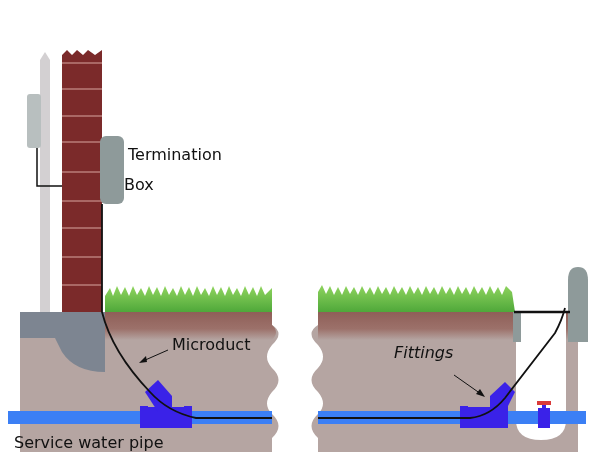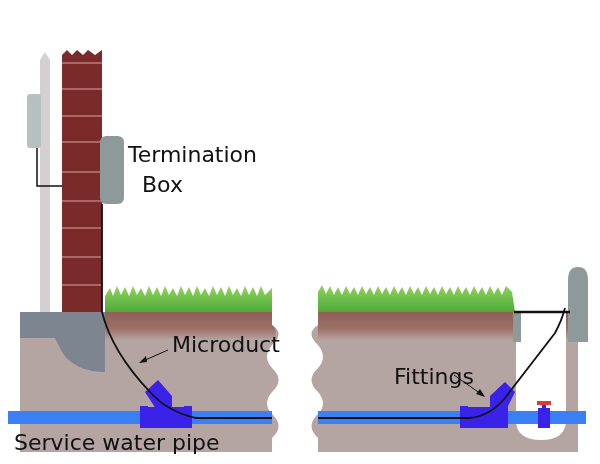--- a/index.html
+++ b/index.html
@@ -1,18 +1,18 @@
 <!DOCTYPE html>
 <html><head>
 <meta charset="utf-8">
 <style>
   html, body { margin: 0; padding: 0; background: #ffffff; }
   body { width: 600px; height: 464px; position: relative; overflow: hidden; font-family: "DejaVu Sans", sans-serif; }
   #diagram { position: absolute; left: 0; top: 0; }
-  .label { position: absolute; color: #111; font-size: 22px; line-height: 22px; white-space: nowrap; }
+  .label { position: absolute; color: #111; font-size: 16px; line-height: 22px; white-space: nowrap; }
 </style>
 </head>
 <body>
 
 <svg id="diagram" width="600" height="464" viewBox="0 0 600 464">
   <defs>
     <linearGradient id="topsoilGrad" x1="0" y1="0" x2="0" y2="1">
       <stop offset="0" stop-color="#8f5f58"></stop>
       <stop offset="0.6" stop-color="#9c716a"></stop>
       <stop offset="1" stop-color="#b5a5a2"></stop>
@@ -99,16 +99,16 @@
     <line x1="168" y1="350" x2="143" y2="361" stroke="#111" stroke-width="1"></line>
     <path d="M139 363 L146 356 L147 362 Z" fill="#111"></path>
   </g>
   <g>
     <line x1="454" y1="375" x2="481" y2="394" stroke="#111" stroke-width="1"></line>
     <path d="M485 397 L476 394 L480 389 Z" fill="#111"></path>
   </g>
 </svg>
 
 <div class="label" style="left:128px; top:144px;">Termination</div>
-<div class="label" style="left:142px; top:174px;">Box</div>
+<div class="label" style="left:124px; top:174px;">Box</div>
 <div class="label" style="left:172px; top:334px;">Microduct</div>
-<div class="label" style="left:394px; top:366px;">Fittings</div>
+<div class="label" style="left:394px; top:342px;font-style:italic;">Fittings</div>
 <div class="label" style="left:14px; top:432px;">Service water pipe</div>
 
 </body></html>

